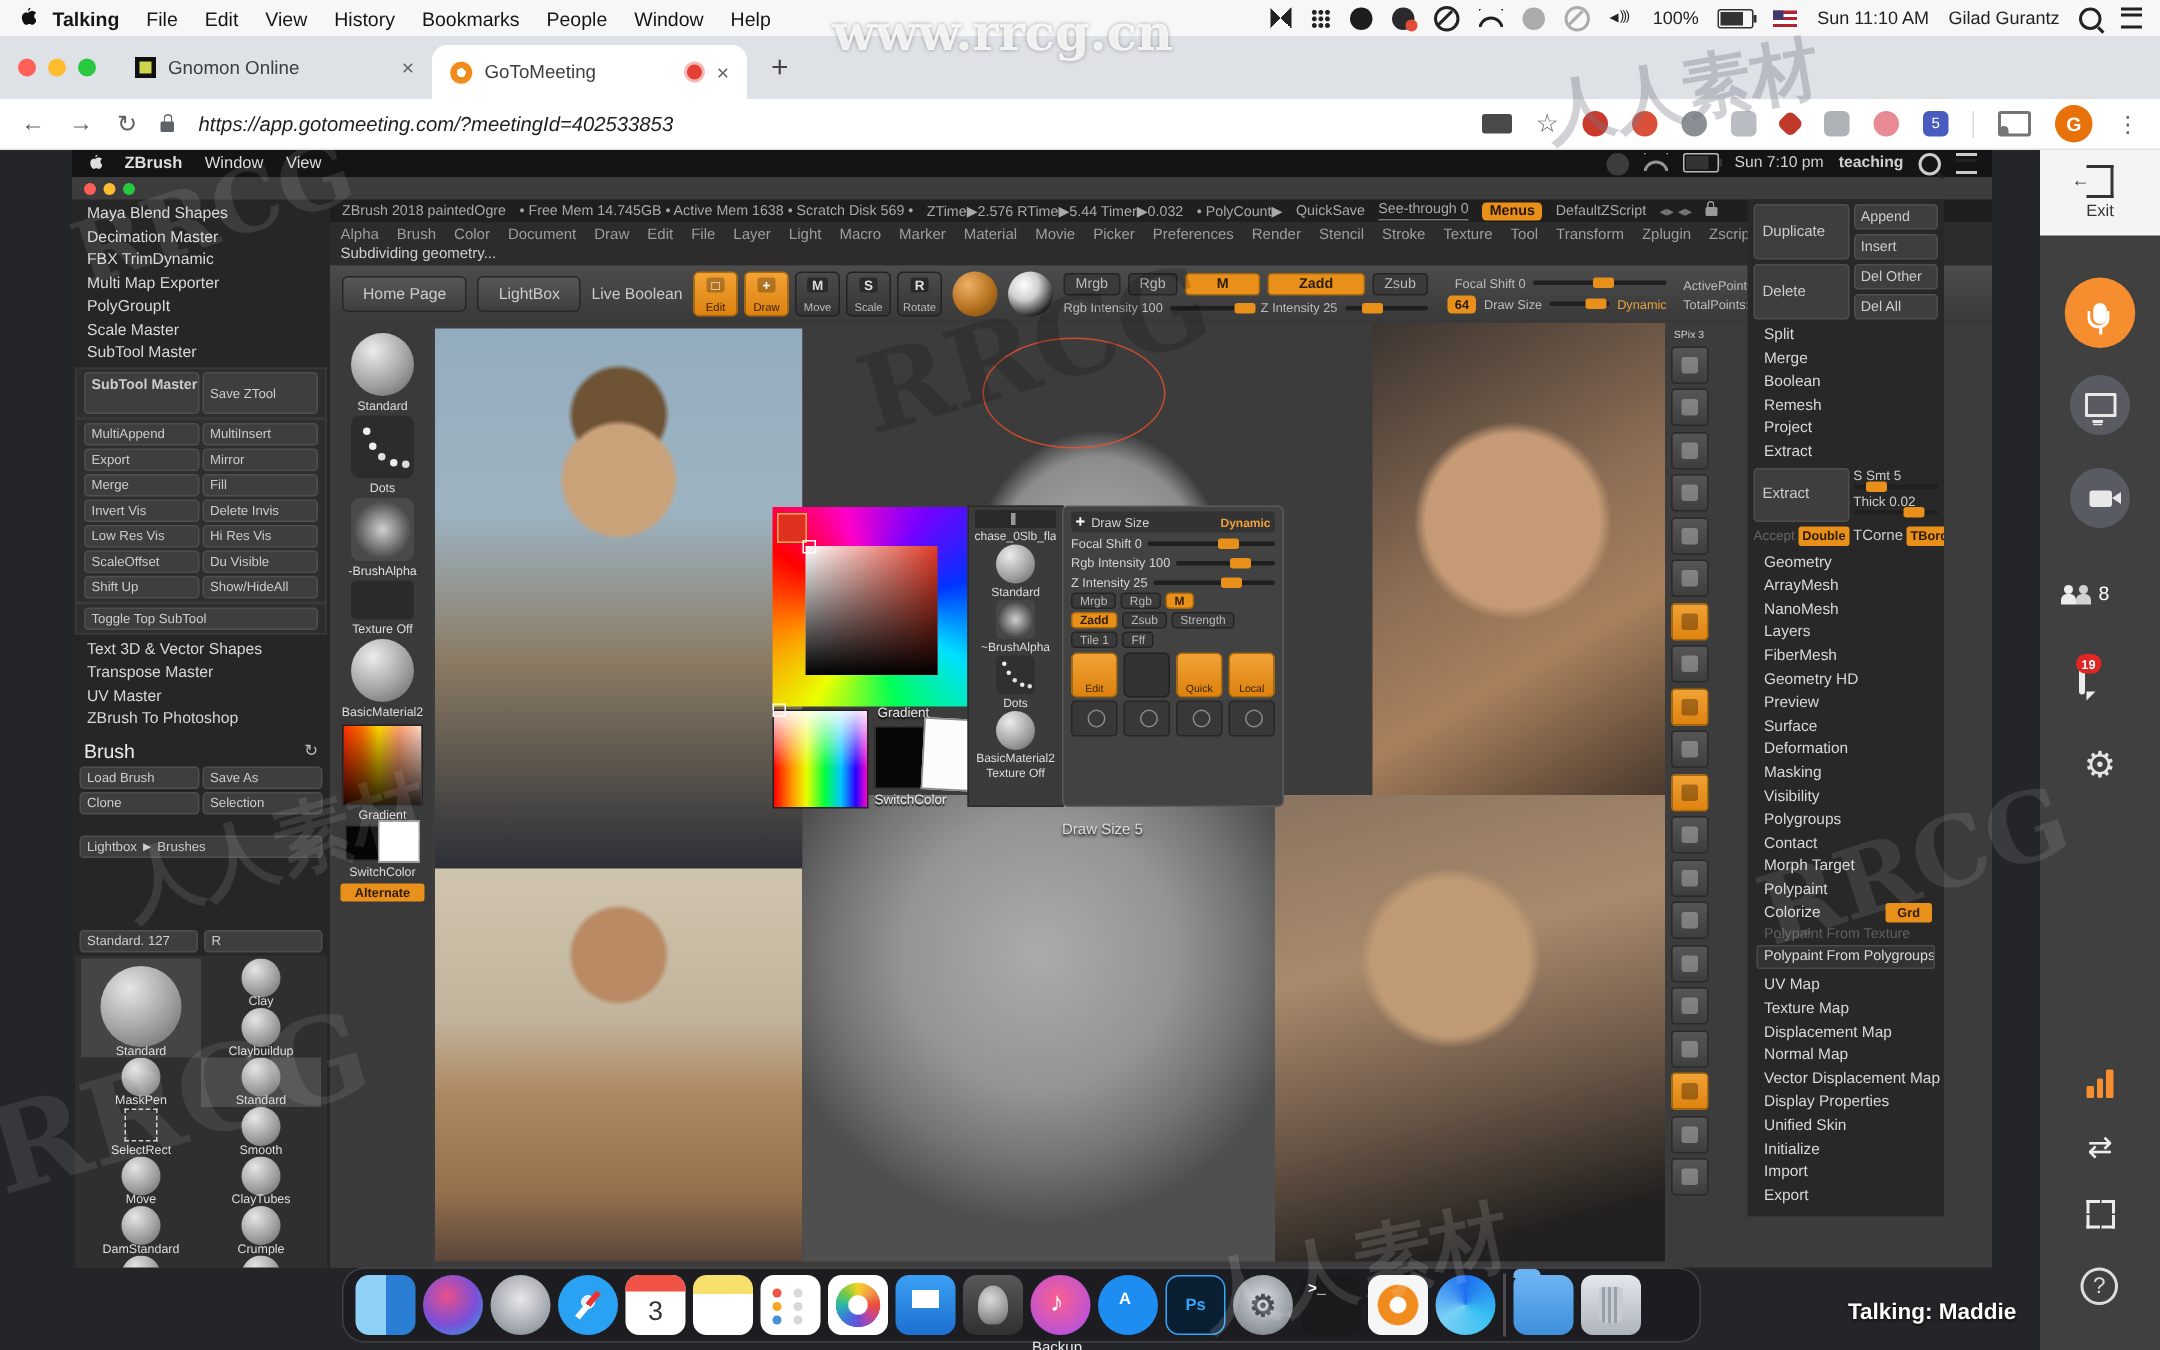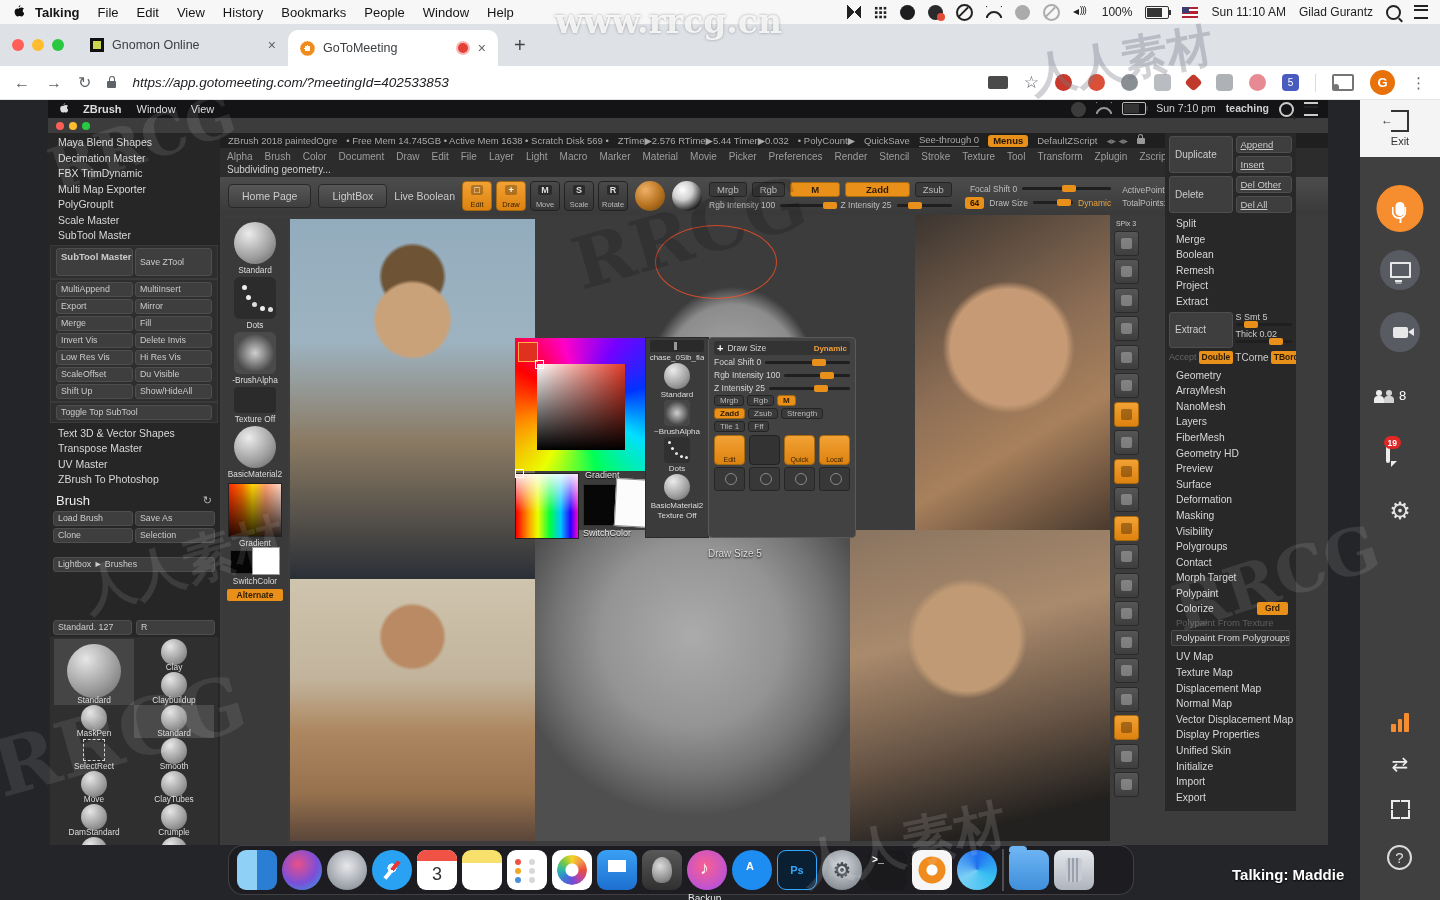--- a/index.html
+++ b/index.html
@@ -227,21 +227,21 @@
   .shelficon::after{content:"";position:absolute;inset:6px;border-radius:2px;background:rgba(230,230,230,.35);}
   .shelficon.on{background:linear-gradient(#f2a235,#dd820f);border-color:#a96a0c;}
   .shelficon.on::after{background:rgba(60,30,0,.4);}
 
   
   .rpanel{left:1165px;top:33px;width:131px;height:678px;background:#282828;z-index:7;color:#d8d8d8;
      box-sizing:border-box;padding:3px 4px;font-size:10.3px;overflow:hidden;}
   .prow{display:flex;gap:3px;margin-bottom:3px;}
   .pbig{flex:1;background:#3e3e3e;border:1px solid #4e4e4e;border-radius:3px;display:flex;align-items:center;padding-left:5px;font-size:10px;color:#ccc;}
   .pcol{flex:1;display:flex;flex-direction:column;gap:3px;}
-  .pbtn{background:#3e3e3e;border:1px solid #4e4e4e;border-radius:3px;height:15px;line-height:15px;padding:0 4px;font-size:9.5px;color:#ccc;white-space:nowrap;overflow:hidden;text-decoration:underline;}
+  .pbtn{background:#3e3e3e;border:1px solid #4e4e4e;border-radius:3px;height:15px;line-height:15px;padding:0 4px;font-size:9.5px;color:#ccc;white-space:nowrap;overflow:hidden;}
   .ritem{height:15.6px;line-height:15.6px;padding-left:7px;white-space:nowrap;}
   .rslider{font-size:9px;color:#ccc;}
   .rslider .track{margin-top:1px;}
   .acceptrow{display:flex;gap:2px;align-items:center;margin:2px 0 4px;}
   .acceptrow .dimtxt{color:#666;font-size:9px;}
   .minichip{background:#e8901a;color:#2d1c02;font-weight:bold;border-radius:2px;font-size:8.5px;padding:0 3px;line-height:13px;}
   .tcorner{font-size:10px;color:#ccc;}
   .colorizerow{display:flex;align-items:center;height:15px;padding-left:7px;gap:4px;}
   .colorizerow .minichip{margin-left:auto;margin-right:4px;padding:0 8px;}
   .dimrow{color:#5f5f5f;font-size:9.5px;height:13px;line-height:13px;padding-left:7px;white-space:nowrap;overflow:hidden;}

